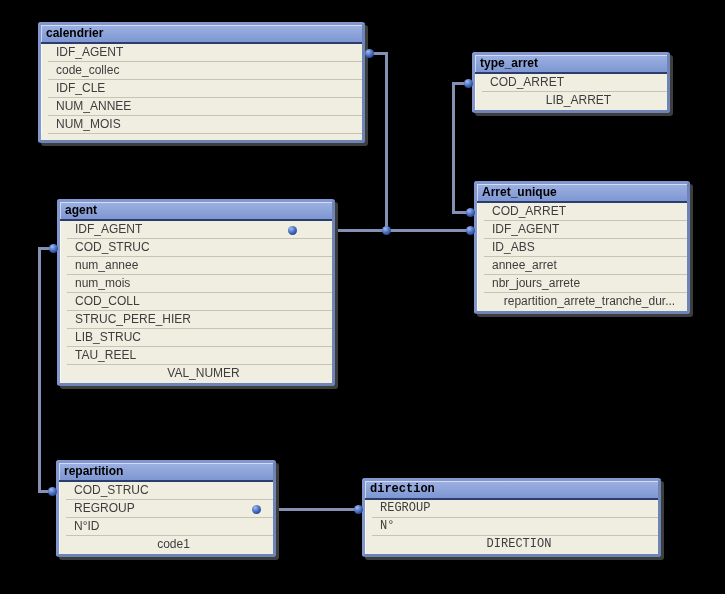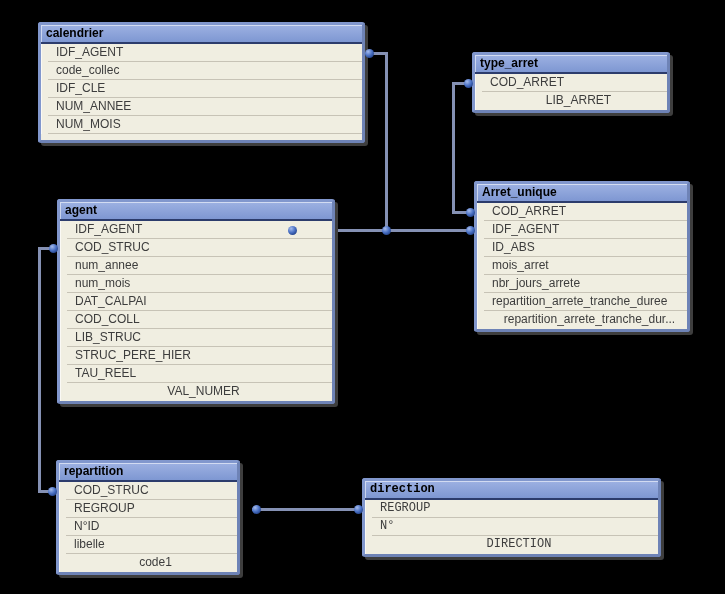--- a/index.html
+++ b/index.html
@@ -60,44 +60,41 @@
     <div class="table" style="left: 472px; top: 52px; width: 198px;">
       <div class="thead"><span>type_arret</span></div>
       <div class="frow"><span>COD_ARRET</span></div>
       <div class="frow last"><span>LIB_ARRET</span></div>
     </div>
     <div class="table" style="left: 474px; top: 181px; width: 216px;">
       <div class="thead"><span>Arret_unique</span></div>
       <div class="frow"><span>COD_ARRET</span></div>
       <div class="frow"><span>IDF_AGENT</span></div>
       <div class="frow"><span>ID_ABS</span></div>
-      <div class="frow"><span>mois_arret</span></div>
+      <div class="frow"><span>annee_arret</span></div>
       <div class="frow"><span>nbr_jours_arrete</span></div>
-      <div class="frow"><span>repartition_arrete_tranche_duree</span></div>
       <div class="frow last"><span>repartition_arrete_tranche_dur...</span></div>
     </div>
     <div class="table" style="left: 57px; top: 199px; width: 278px;">
       <div class="thead"><span>agent</span></div>
       <div class="frow"><span>IDF_AGENT</span></div>
       <div class="frow"><span>COD_STRUC</span></div>
       <div class="frow"><span>num_annee</span></div>
       <div class="frow"><span>num_mois</span></div>
-      <div class="frow"><span>DAT_CALPAI</span></div>
       <div class="frow"><span>COD_COLL</span></div>
+      <div class="frow"><span>STRUC_PERE_HIER</span></div>
       <div class="frow"><span>LIB_STRUC</span></div>
-      <div class="frow"><span>STRUC_PERE_HIER</span></div>
       <div class="frow"><span>TAU_REEL</span></div>
       <div class="frow last"><span>VAL_NUMER</span></div>
     </div>
-    <div class="table" style="left: 56px; top: 460px; width: 184px;">
+    <div class="table" style="left: 56px; top: 460px; width: 220px;">
       <div class="thead"><span>repartition</span></div>
       <div class="frow"><span>COD_STRUC</span></div>
       <div class="frow"><span>REGROUP</span></div>
       <div class="frow"><span>N°ID</span></div>
-      <div class="frow"><span>libelle</span></div>
       <div class="frow last"><span>code1</span></div>
     </div>
     <div class="table" style="left: 362px; top: 478px; width: 299px; font-family: Liberation Mono, monospace;">
       <div class="thead"><span>direction</span></div>
       <div class="frow"><span>REGROUP</span></div>
       <div class="frow"><span>N°</span></div>
       <div class="frow last"><span>DIRECTION</span></div>
     </div>
     <div class="dot" style="left: 364.5px; top: 48.5px;"></div>
     <div class="dot" style="left: 381.5px; top: 225.5px;"></div>

